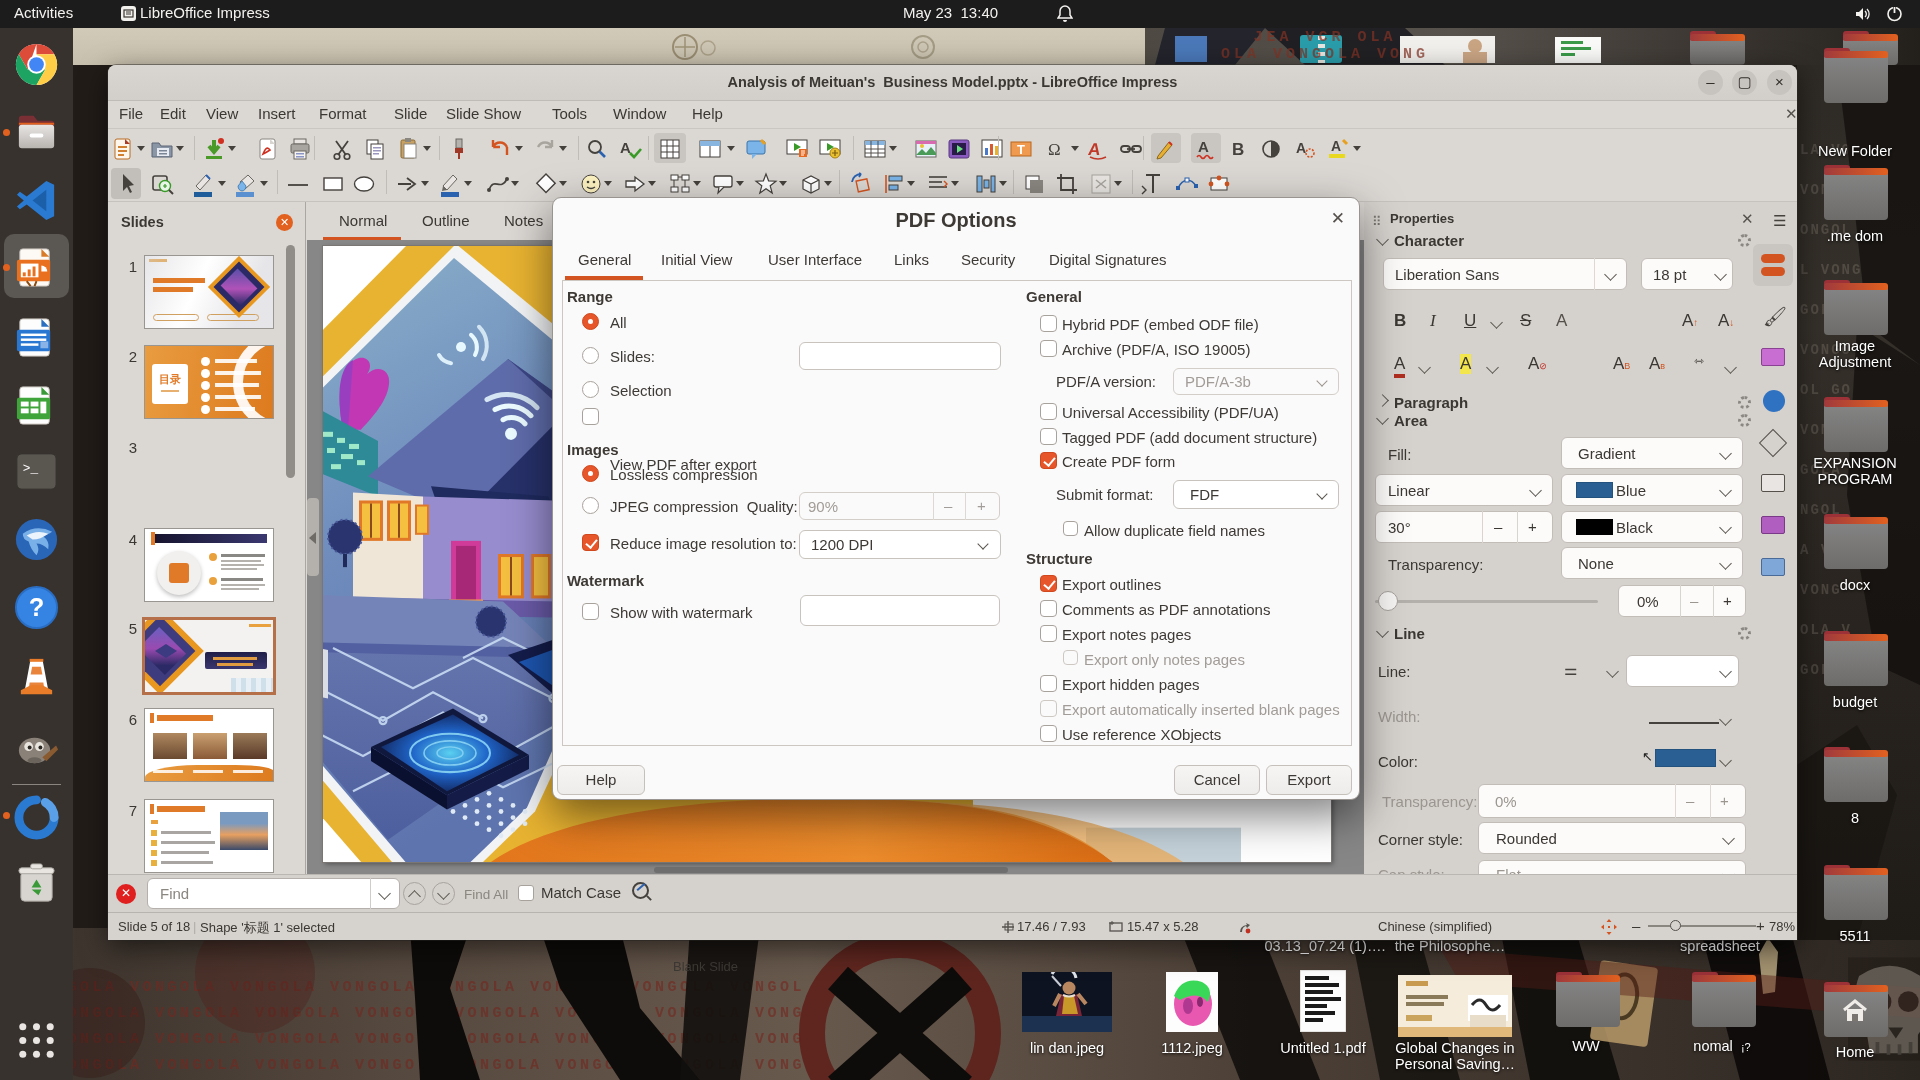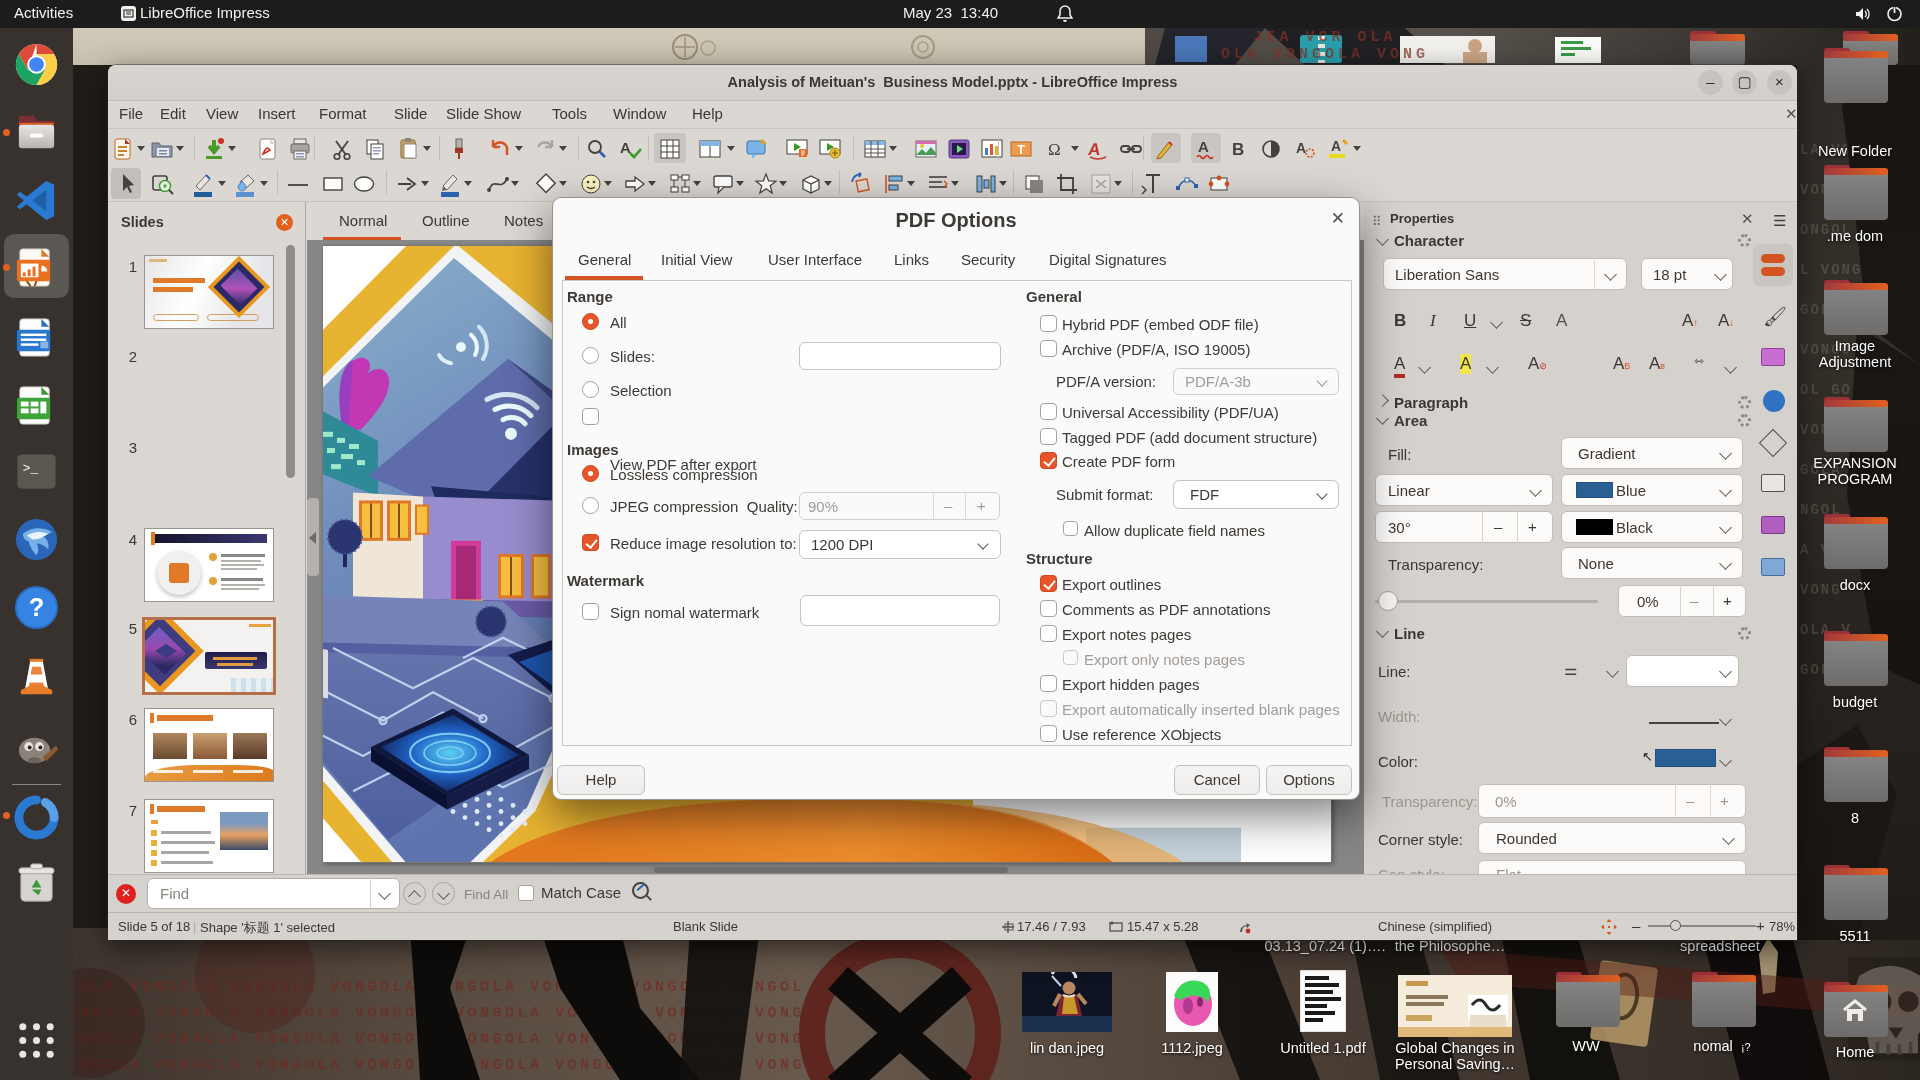--- a/index.html
+++ b/index.html
@@ -728,20 +728,36 @@
       <div style="position:absolute;left:8px;top:22px;width:52px;height:5px;background:#e07a28;"></div>
       <div style="position:absolute;left:8px;top:31px;width:40px;height:5px;background:#e07a28;"></div>
       <div style="position:absolute;left:8px;top:58px;width:46px;height:7px;border:1px solid #d0a060;border-radius:4px;"></div>
       <div style="position:absolute;left:62px;top:58px;width:52px;height:7px;border:1px solid #d0a060;border-radius:4px;"></div>
       <div style="position:absolute;left:72px;top:9px;width:44px;height:44px;background:#e8971f;transform:rotate(45deg);"></div>
       <div style="position:absolute;left:76px;top:13px;width:36px;height:36px;background:#2c2a66;transform:rotate(45deg);overflow:hidden;"></div>
       <div style="position:absolute;left:80px;top:19px;width:28px;height:24px;background:linear-gradient(135deg,#5a4fa8,#b052b8 55%,#2c2a66);transform:rotate(45deg);"></div>
     </div>
 
     <div class="thumbnum" style="top:146px;">2</div>
+    <div class="thumb" style="top:143px;background:linear-gradient(100deg,#e99c40,#dd7a1e);">
+      <div style="position:absolute;left:88px;top:-14px;width:100px;height:100px;border-radius:50%;border:10px solid rgba(255,255,255,.92);"></div>
+      <div style="position:absolute;left:7px;top:18px;width:36px;height:40px;background:#fff;border-radius:3px;"></div>
+      <div style="position:absolute;left:14px;top:26px;color:#e07a28;font-size:11px;font-weight:bold;">目录</div>
+      <div style="position:absolute;left:16px;top:44px;width:18px;height:2px;background:#e8b070;"></div>
+      <div style="position:absolute;left:56px;top:11px;width:9px;height:9px;border-radius:50%;background:#fff;"></div>
+      <div style="position:absolute;left:70px;top:13px;width:42px;height:4px;background:rgba(255,255,255,.9);"></div>
+      <div style="position:absolute;left:56px;top:23px;width:9px;height:9px;border-radius:50%;background:#fff;"></div>
+      <div style="position:absolute;left:70px;top:25px;width:46px;height:4px;background:rgba(255,255,255,.9);"></div>
+      <div style="position:absolute;left:56px;top:35px;width:9px;height:9px;border-radius:50%;background:#fff;"></div>
+      <div style="position:absolute;left:70px;top:37px;width:44px;height:4px;background:rgba(255,255,255,.9);"></div>
+      <div style="position:absolute;left:56px;top:47px;width:9px;height:9px;border-radius:50%;background:#fff;"></div>
+      <div style="position:absolute;left:70px;top:49px;width:46px;height:4px;background:rgba(255,255,255,.9);"></div>
+      <div style="position:absolute;left:56px;top:59px;width:9px;height:9px;border-radius:50%;background:#fff;"></div>
+      <div style="position:absolute;left:70px;top:61px;width:40px;height:4px;background:rgba(255,255,255,.9);"></div>
+    </div>
 
     <div class="thumbnum" style="top:237px;">3</div>
 
     <div class="thumbnum" style="top:329px;">4</div>
     <div class="thumb" style="top:326px;">
       <div style="position:absolute;left:10px;top:5px;width:112px;height:9px;background:linear-gradient(90deg,#16142e,#3a3870);"></div>
       <div style="position:absolute;left:6px;top:3px;width:4px;height:13px;background:#e07a28;"></div>
       <div style="position:absolute;left:12px;top:22px;width:44px;height:44px;border-radius:50%;background:#f2f0ee;box-shadow:0 2px 4px rgba(0,0,0,.25);"></div>
       <div style="position:absolute;left:24px;top:34px;width:20px;height:20px;background:#e07a28;border-radius:3px;"></div>
       <div style="position:absolute;left:64px;top:24px;width:8px;height:8px;border-radius:50%;background:#e8a13c;"></div>
@@ -1109,21 +1125,21 @@
     <div style="position:absolute;left:410px;top:10px;width:16px;height:16px;background:#fff;border:1px solid #a8a29c;border-radius:3px;"></div>
     <div style="position:absolute;left:433px;top:9px;color:#3b3733;font-size:15px;">Match Case</div>
     <div style="position:absolute;left:524px;top:7px;width:17px;height:17px;border-radius:50%;border:2px solid #45413d;"></div>
     <div style="position:absolute;left:528px;top:11px;width:10px;height:2px;background:#2a62b0;transform:rotate(-40deg);"></div>
     <div style="position:absolute;left:538px;top:22px;width:6px;height:2px;background:#45413d;transform:rotate(45deg);"></div>
   </div>
   <div id="statusbar">
     <span style="left:10px;">Slide 5 of 18</span>
     <span style="left:85px;color:#b0aca8;">|</span>
     <span style="left:92px;">Shape '标题 1' selected</span>
-    <span style="left:565px;">Blank Slide</span>
+    <span style="left:565px;margin-top:40px;">Blank Slide</span>
     <svg style="position:absolute;left:893px;top:7px;" width="14" height="14" viewBox="0 0 14 14">
         <path d="M7 1 v12 M1 7 h12" stroke="#55514d" stroke-width="1.4"></path>
         <rect x="4" y="4" width="8" height="6" fill="none" stroke="#55514d"></rect>
       </svg>
     <span style="left:909px;">17.46 / 7.93</span>
     <svg style="position:absolute;left:1001px;top:8px;" width="15" height="12" viewBox="0 0 15 12">
         <rect x="1" y="2" width="12" height="8" fill="none" stroke="#55514d" stroke-width="1.3"></rect>
         <path d="M3 0 v4 M0 2 h5" stroke="#55514d"></path>
       </svg>
     <span style="left:1019px;">15.47 x 5.28</span>
@@ -1179,21 +1195,21 @@
     <div class="lbl grey" style="left:381px;top:216px;">–</div>
     <div class="lbl grey" style="left:414px;top:216px;">+</div>
     <div class="check on" style="left:19px;top:253px;"></div>
     <div class="lbl" style="left:47px;top:254px;">Reduce image resolution to:</div>
     <div class="field" style="left:236px;top:249px;width:202px;height:29px;"></div>
     <div class="lbl" style="left:248px;top:255px;">1200 DPI</div>
     <div class="dchev" style="left:416px;top:259px;"></div>
 
     <div class="heading" style="left:4px;top:291px;">Watermark</div>
     <div class="check" style="left:19px;top:322px;"></div>
-    <div class="lbl" style="left:47px;top:323px;">Sign nomal watermark</div>
+    <div class="lbl" style="left:47px;top:323px;">Show with watermark</div>
     <div class="field" style="left:237px;top:314px;width:200px;height:31px;"></div>
 
     <div class="heading" style="left:463px;top:7px;">General</div>
     <div class="check" style="left:477px;top:34px;"></div>
     <div class="lbl" style="left:499px;top:35px;">Hybrid PDF (embed ODF file)</div>
     <div class="check" style="left:477px;top:59px;"></div>
     <div class="lbl" style="left:499px;top:60px;">Archive (PDF/A, ISO 19005)</div>
     <div class="lbl" style="left:493px;top:92px;">PDF/A version:</div>
     <div class="fieldg" style="left:610px;top:87px;width:166px;height:27px;"></div>
     <div class="lbl grey" style="left:622px;top:92px;">PDF/A-3b</div>
@@ -1222,14 +1238,14 @@
     <div class="lbl grey" style="left:521px;top:370px;">Export only notes pages</div>
     <div class="check" style="left:477px;top:394px;"></div>
     <div class="lbl" style="left:499px;top:395px;">Export hidden pages</div>
     <div class="check dis" style="left:477px;top:419px;"></div>
     <div class="lbl grey" style="left:499px;top:420px;">Export automatically inserted blank pages</div>
     <div class="check" style="left:477px;top:444px;"></div>
     <div class="lbl" style="left:499px;top:445px;">Use reference XObjects</div>
   </div>
   <div class="dbtn" style="left:4px; top:567px; width:88px; height:30px; line-height:28px;">Help</div>
   <div class="dbtn" style="left:621px; top:567px; width:86px; height:30px; line-height:28px;">Cancel</div>
-  <div class="dbtn" style="left:713px; top:567px; width:86px; height:30px; line-height:28px;">Options</div>
+  <div class="dbtn" style="left:713px; top:567px; width:86px; height:30px; line-height:28px;">Export</div>
 </div>
 
 </body></html>

